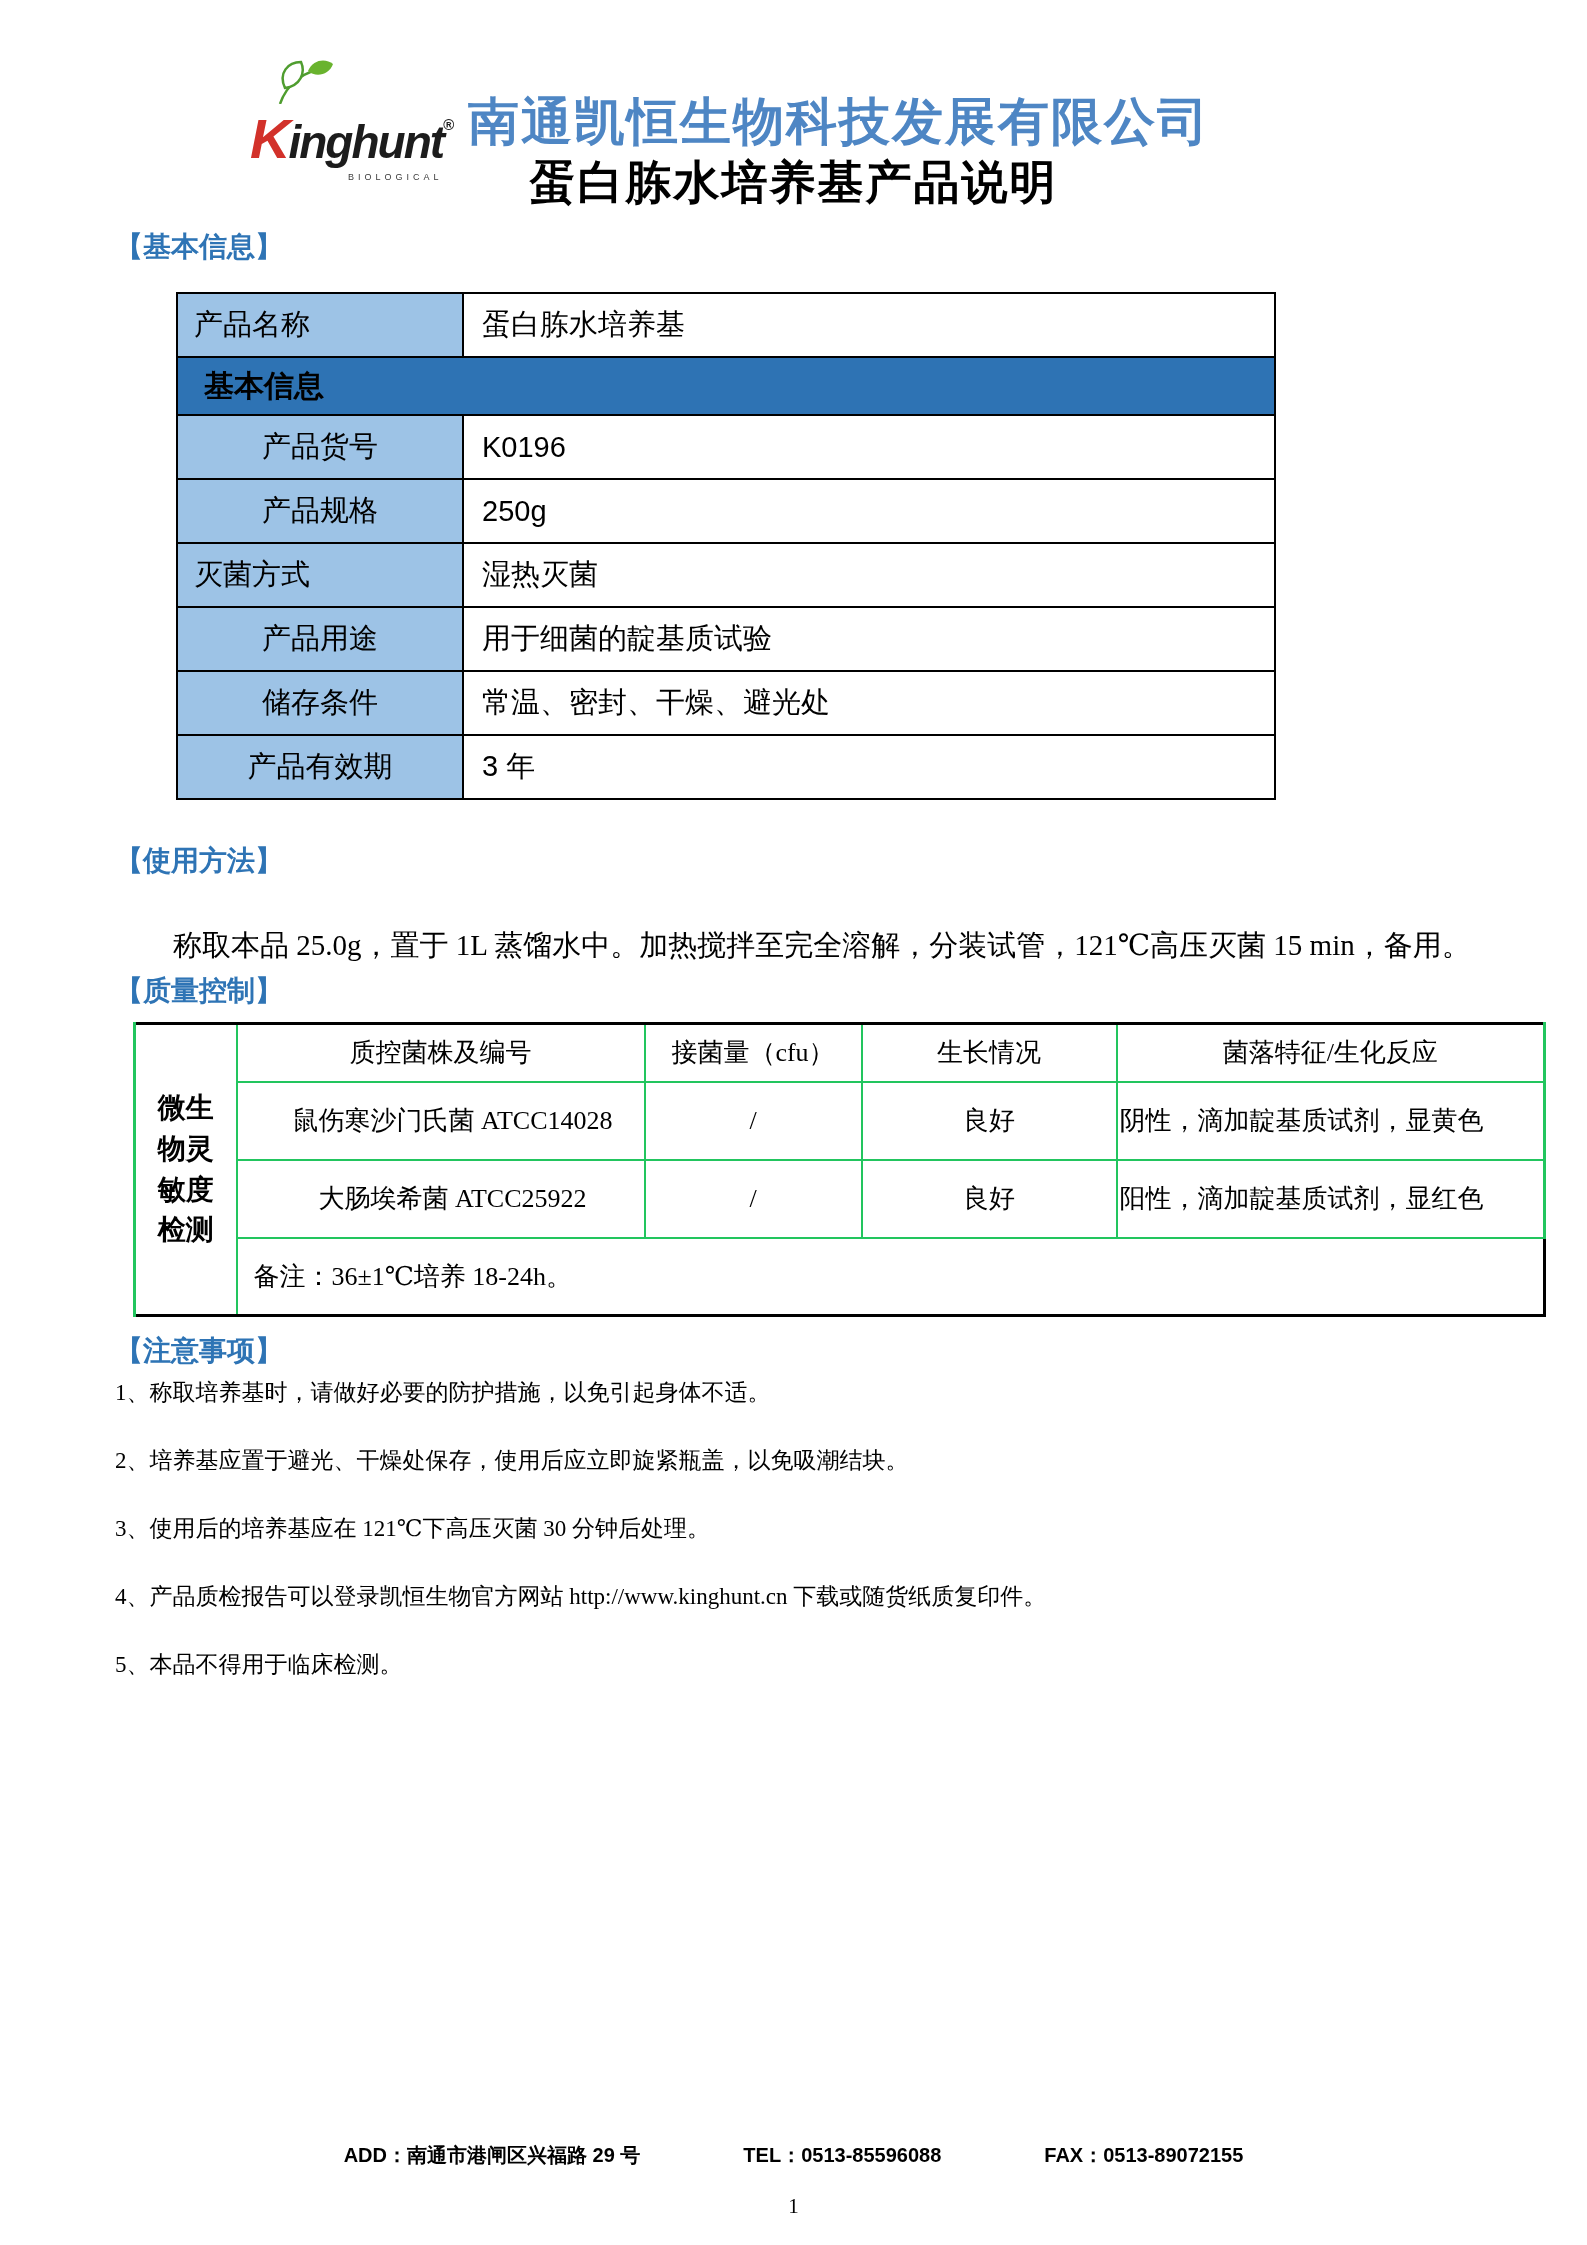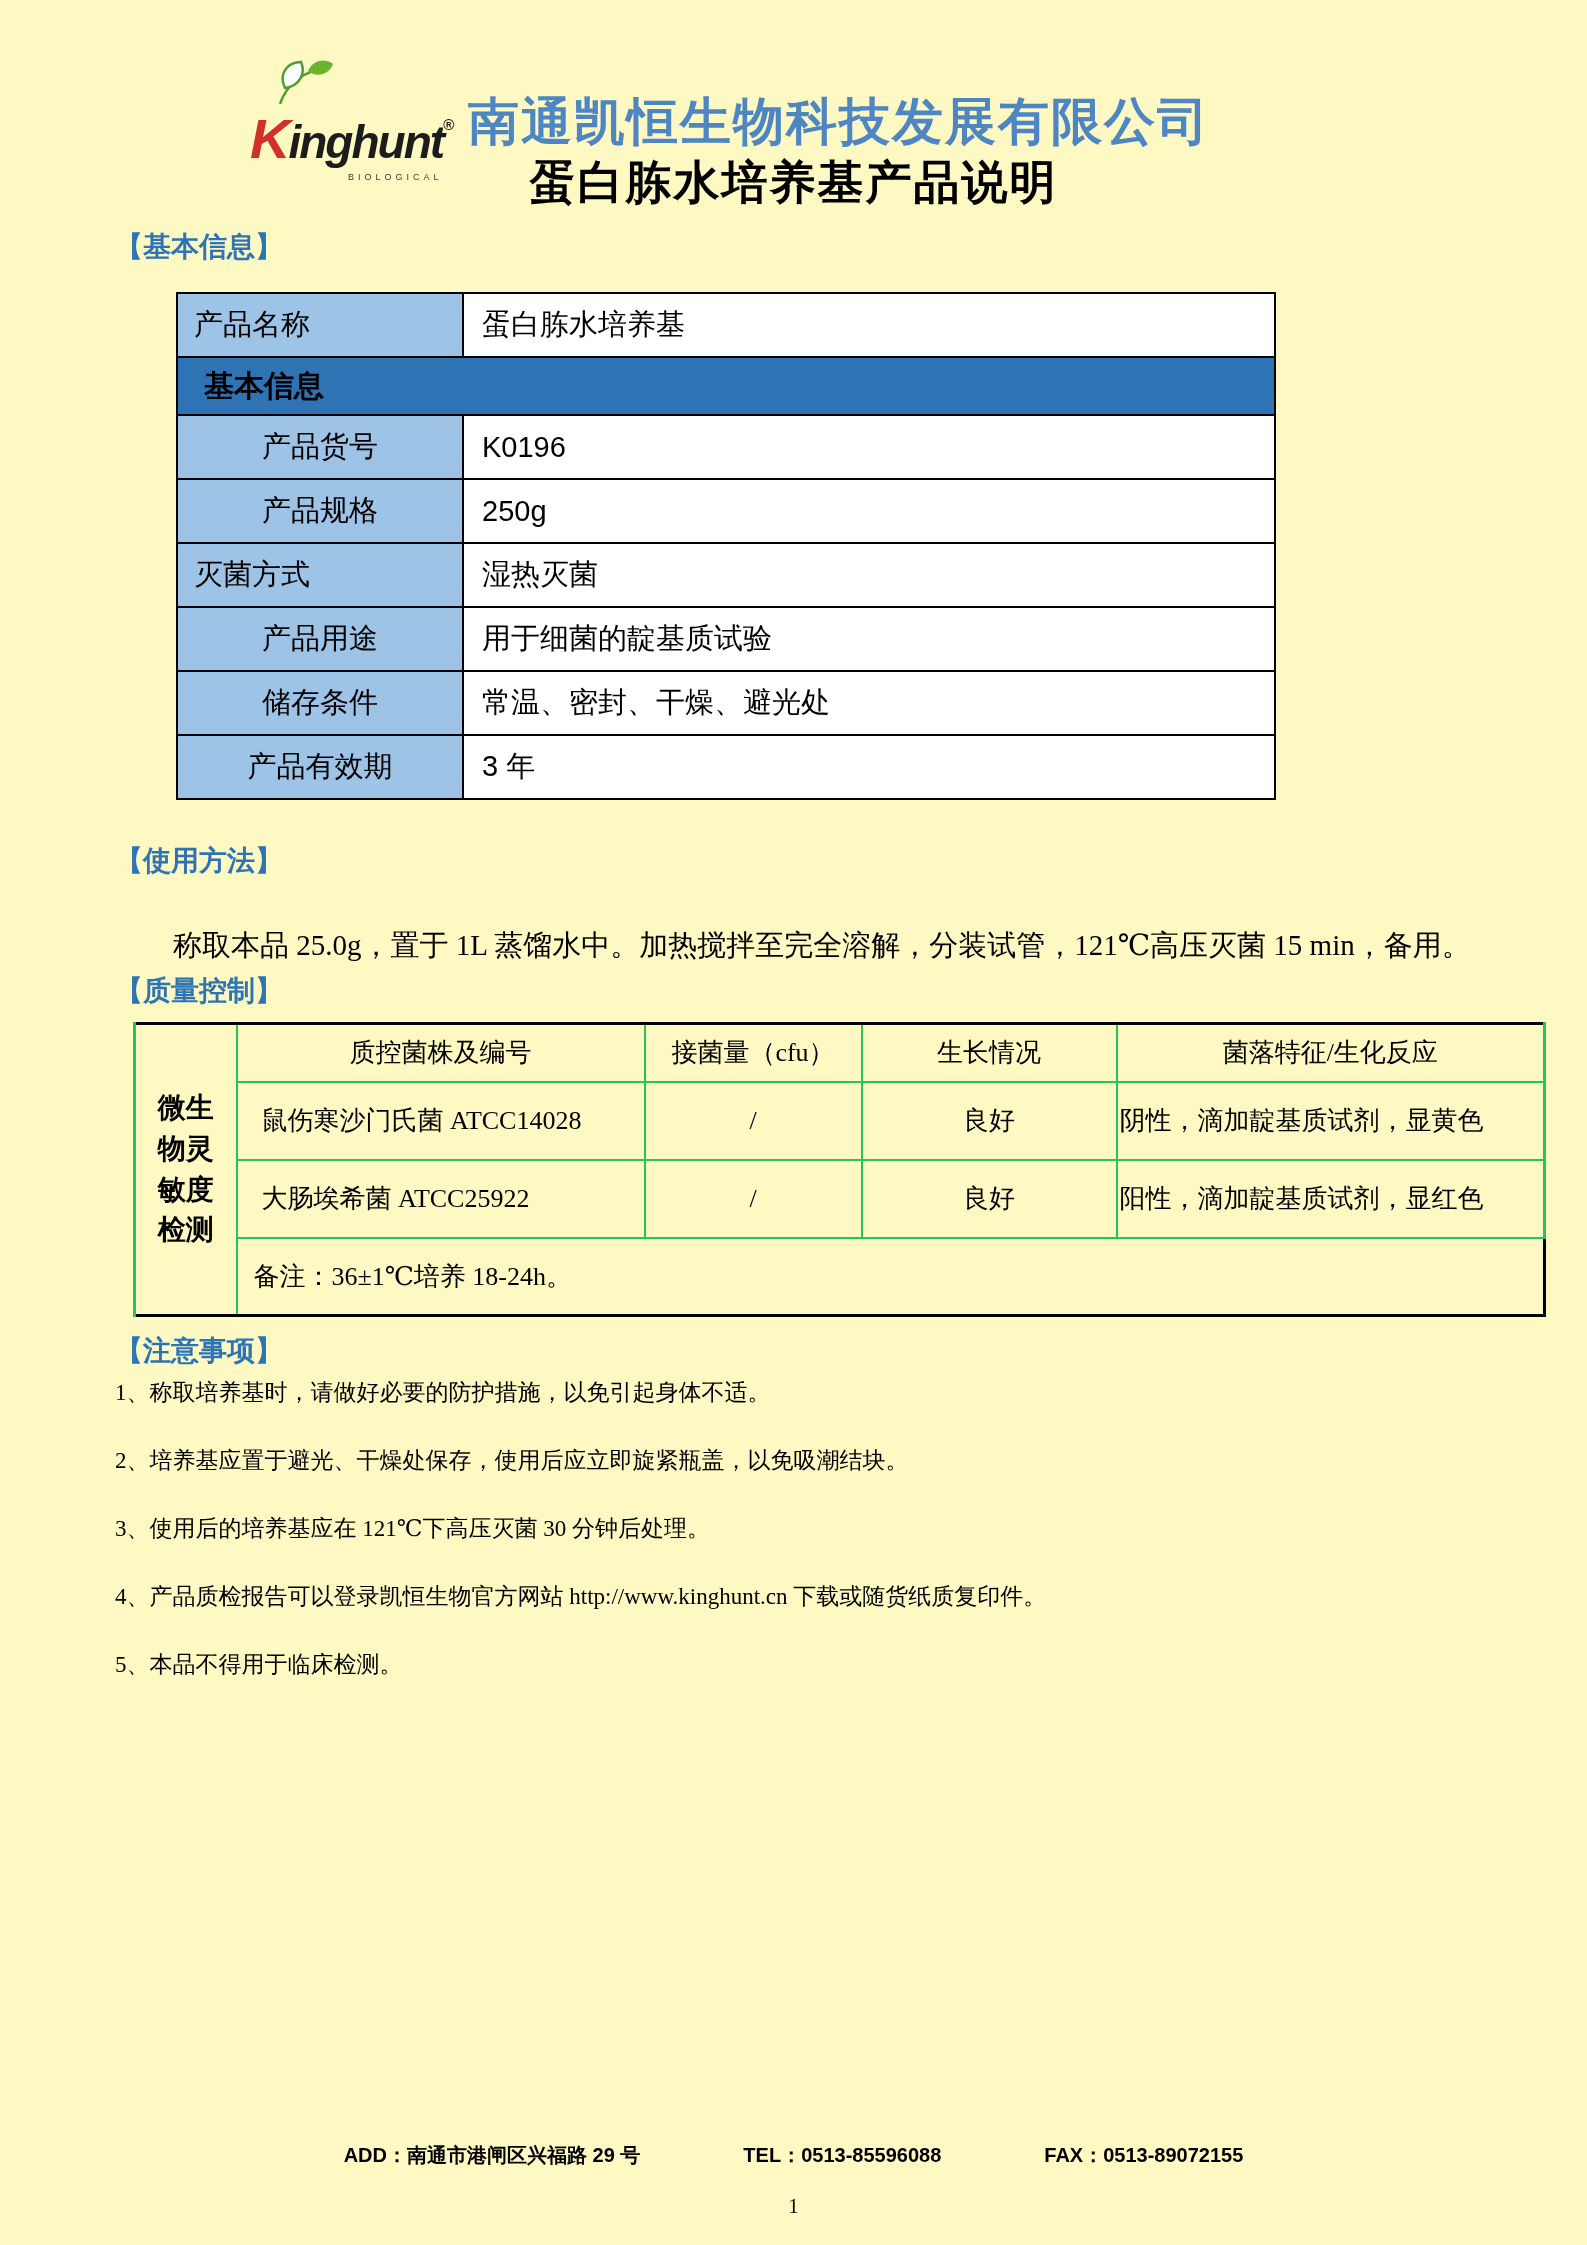--- a/index.html
+++ b/index.html
@@ -1,19 +1,19 @@
 <!DOCTYPE html>
 <html><head>
 <meta charset="utf-8">
 <style>
   * { margin:0; padding:0; box-sizing:border-box; }
   html,body { background:#e8e8e8; }
   .page {
     position:relative; width:1587px; height:2245px; margin:0 auto;
-    background:#fef9c3; overflow:hidden;
+    background:#ffffff; overflow:hidden;
     font-family:"Liberation Serif","DejaVu Serif",serif;
     color:#000;
   }
   
   .logo { position:absolute; left:250px; top:58px; width:200px; height:120px; }
   .leaf { position:absolute; left:24px; top:2px; }
   .brand { position:absolute; left:0; top:48px; white-space:nowrap;
     font-family:"Liberation Sans","DejaVu Sans",sans-serif;
     font-style:italic; font-weight:bold; font-size:46px; color:#1c1c1c; letter-spacing:-2px; }
   .brand .k { color:#D2312A; font-size:56px; }
@@ -45,21 +45,21 @@
   
   .usage-text { position:absolute; left:115px; top:926px; width:1400px;
     font-size:29px; text-indent:58px; white-space:nowrap; }
   
   .qc-table { position:absolute; left:133px; top:1022px; width:1410px; table-layout:fixed; }
   .qc-table td { border:2px solid #22c55e; font-size:26px; vertical-align:middle; }
   .qc-table tr { height:78px; }
   .qc-table tr.hd { height:58px; }
   .qc-table .vhead { width:102px; font-size:28px; font-weight:bold; text-align:center;
     line-height:1.45; padding:0 19px; border-left-width:3px; }
-  .qc-table .c1 { width:408px; text-align:left; padding-left:24px; }
+  .qc-table .c1 { width:408px; text-align:center; padding-left:24px; }
   .qc-table .c2 { width:217px; text-align:center; }
   .qc-table .c3 { width:255px; text-align:center; }
   .qc-table .c4 { width:428px; text-align:left; padding-left:2px; border-right-width:3px; }
   .qc-table .ch { text-align:center; padding-left:0; }
   .qc-table .note-cell { text-align:left; padding-left:16px; }
   .qc-table { border:3px solid #000; }
   
   .notes-list { position:absolute; left:115px; top:1378px; width:1420px; }
   .notes-list .item { font-size:23px; line-height:30px; margin-bottom:38px; white-space:nowrap; }
   

